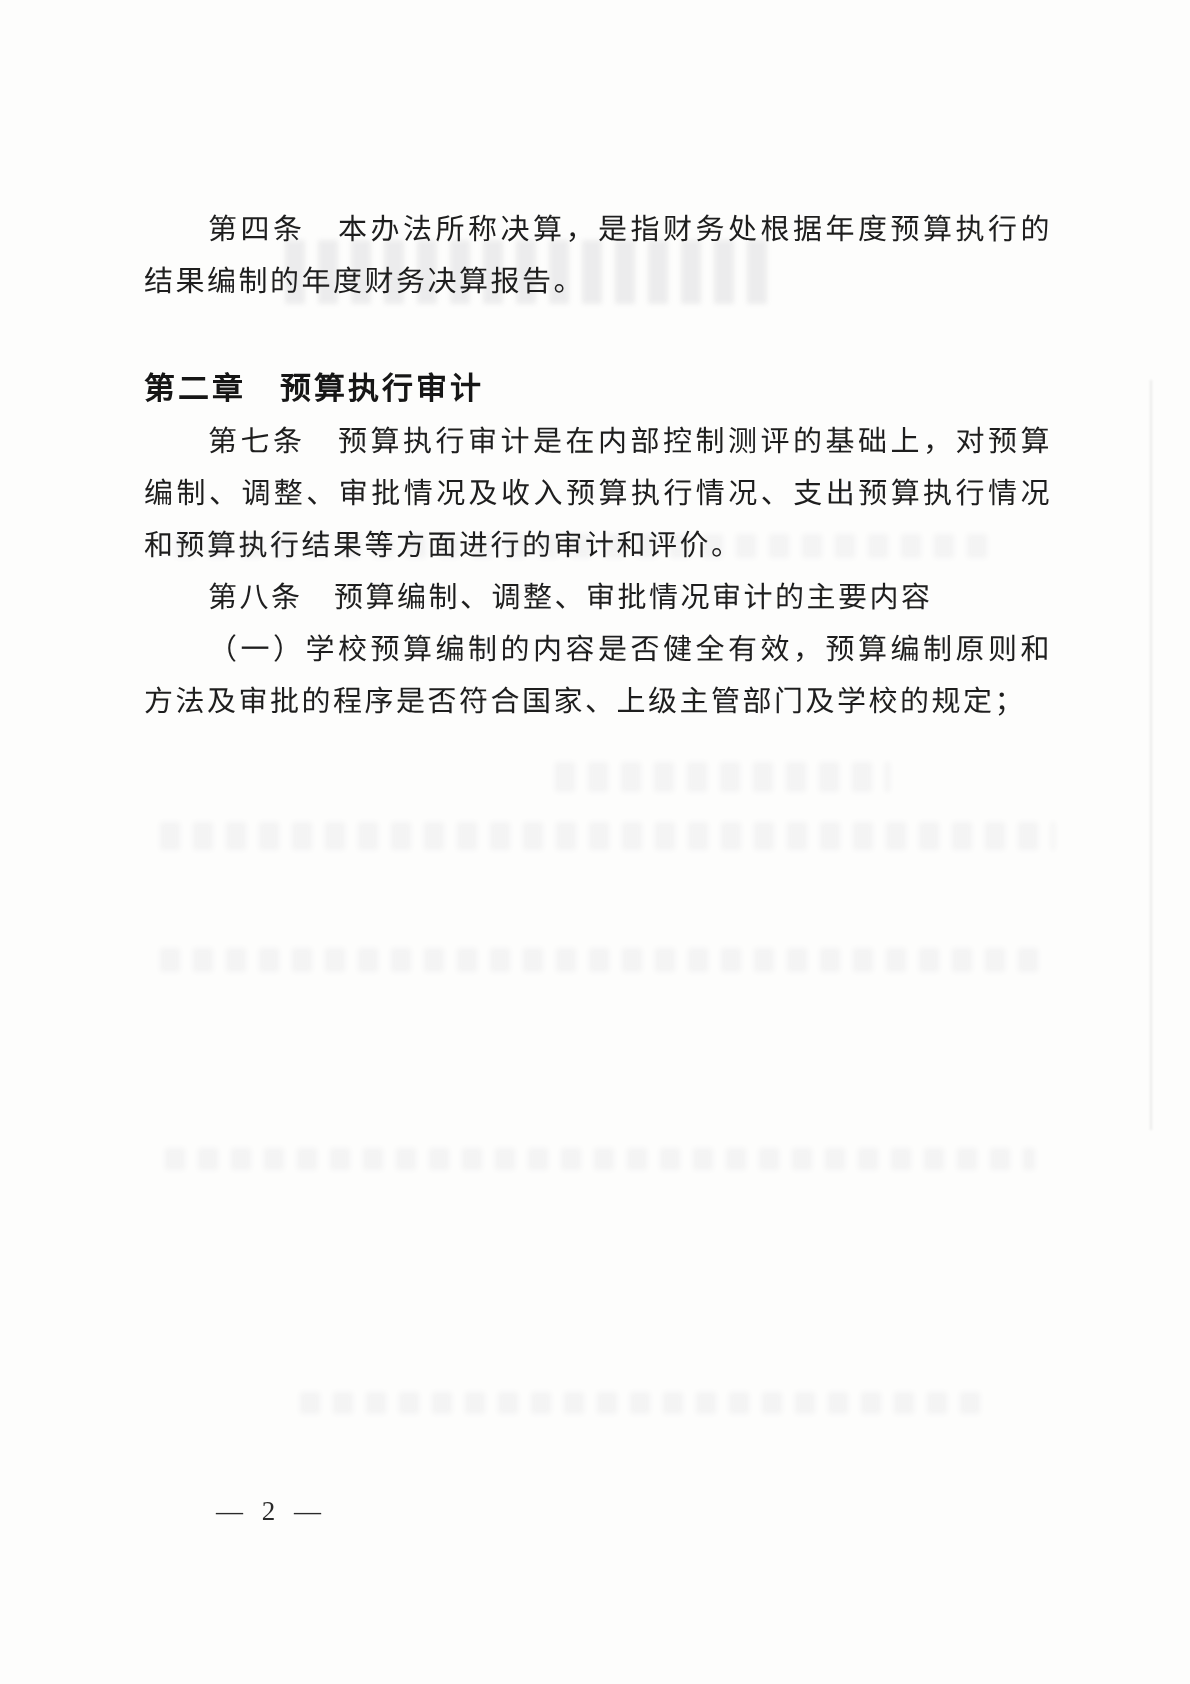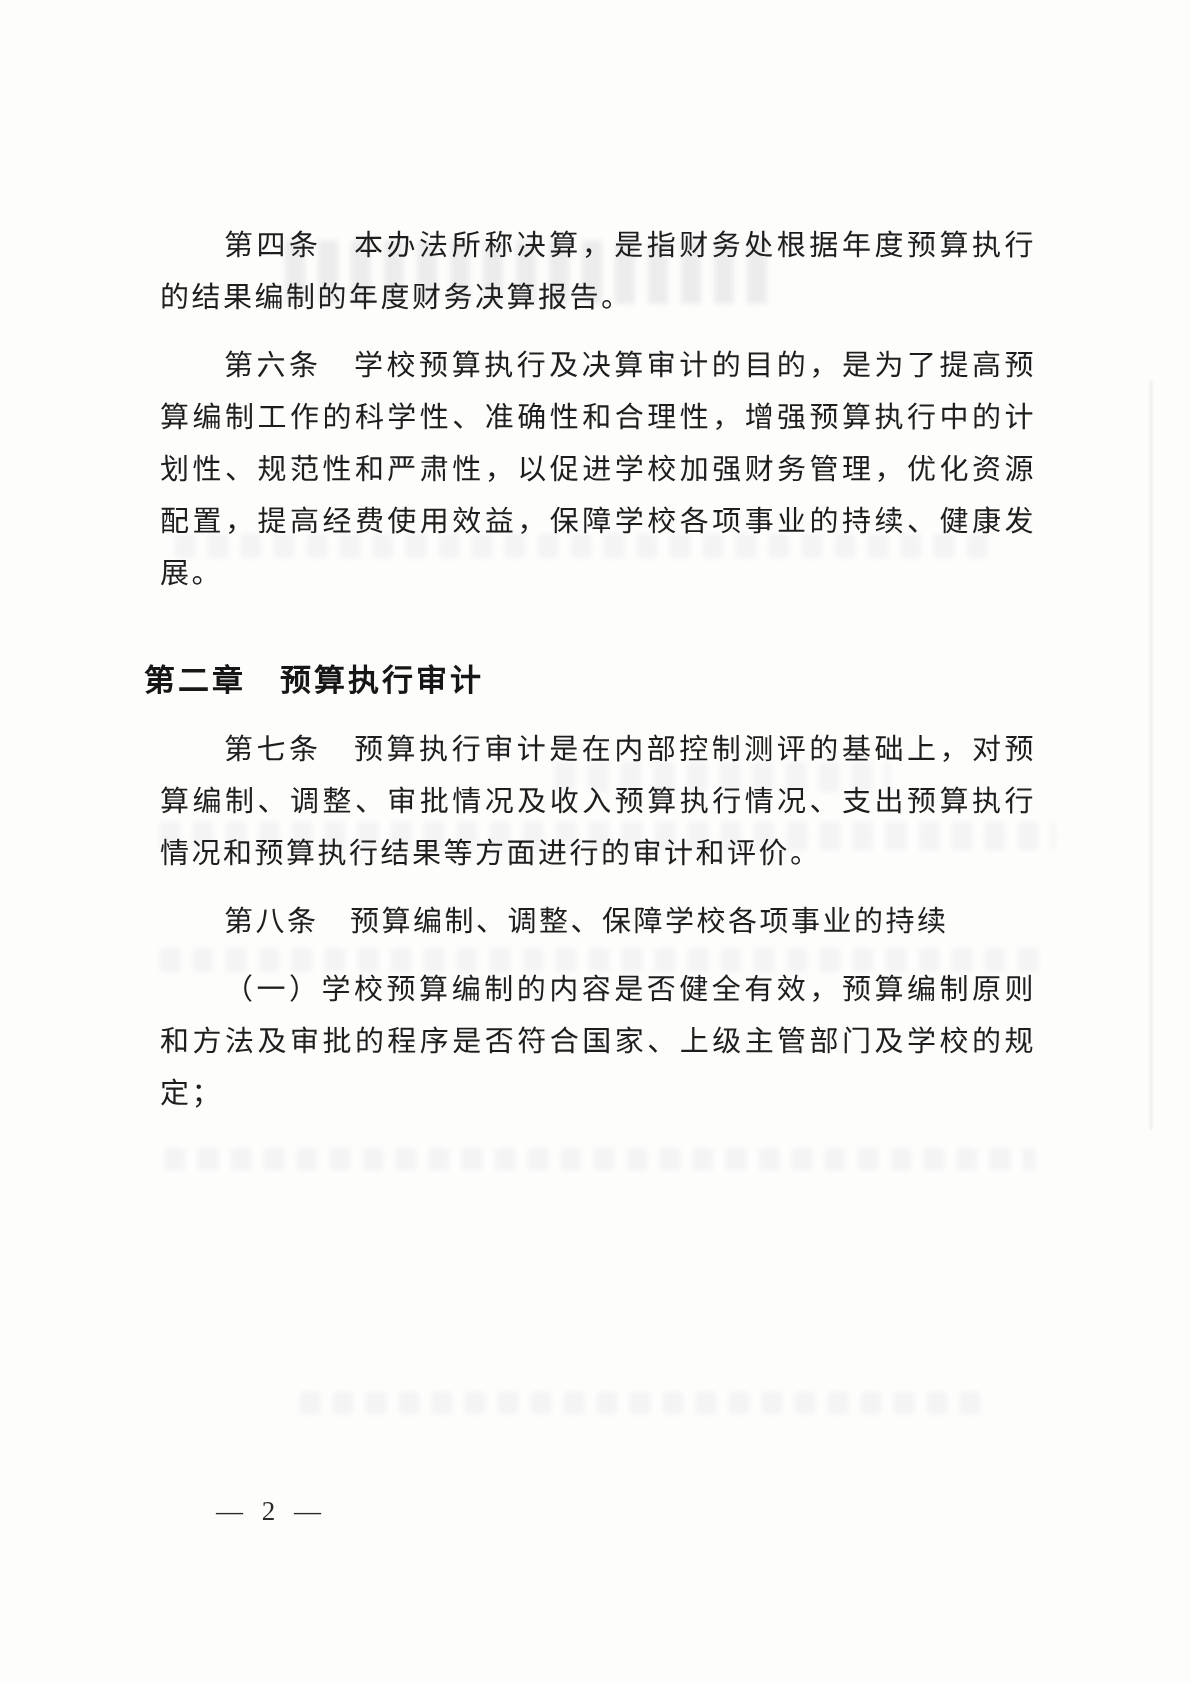--- a/index.html
+++ b/index.html
@@ -22,21 +22,21 @@
     left: 144px;
     top: 203px;
     width: 908px;
     font-size: 29px;
     line-height: 52px;
     letter-spacing: 2.5px;
     text-align: justify;
     text-justify: inter-ideograph;
   }
   .para {
-    margin: 16px;
+    margin: 0;
     text-indent: 64px;
   }
   .chapter {
     margin: 56px 0 0 0;
     height: 52px;
     line-height: 52px;
     text-indent: 0;
     font-family: "Liberation Sans", "DejaVu Sans", sans-serif;
     font-weight: 700;
     font-size: 31px;
@@ -80,24 +80,23 @@
   <div class="ghost faint" style="left:175px; top:534px; width:820px; height:24px;"></div>
   <div class="ghost faint" style="left:555px; top:762px; width:335px; height:30px;"></div>
   <div class="ghost faint" style="left:160px; top:822px; width:895px; height:28px;"></div>
   <div class="ghost faint" style="left:160px; top:948px; width:890px; height:24px;"></div>
   <div class="ghost faint" style="left:165px; top:1148px; width:870px; height:22px;"></div>
   <div class="ghost faint" style="left:300px; top:1392px; width:680px; height:22px;"></div>
   <div class="scan-streak"></div>
 
   <div class="body-text">
     <p class="para">第四条　本办法所称决算，是指财务处根据年度预算执行的结果编制的年度财务决算报告。</p>
-    <p class="para">第六条　学校预算执行及决算审计的目的，是为了提高预算编制工作的科学性、准确性和合理性，增强预算执行中的计划性、规范性和严肃性，以促进学校加强财务管理，优化资源配置，提高经费使用效益，保障学校各项事业的持续、健康发展。</p>
 
     <h2 class="chapter">第二章　预算执行审计</h2>
 
     <p class="para">第七条　预算执行审计是在内部控制测评的基础上，对预算编制、调整、审批情况及收入预算执行情况、支出预算执行情况和预算执行结果等方面进行的审计和评价。</p>
-    <p class="para">第八条　预算编制、调整、保障学校各项事业的持续</p>
+    <p class="para">第八条　预算编制、调整、审批情况审计的主要内容</p>
     <p class="para">（一）学校预算编制的内容是否健全有效，预算编制原则和方法及审批的程序是否符合国家、上级主管部门及学校的规定；</p>
   </div>
 
   <div class="footer">— 2 —</div>
 
 </div>
 
 </body></html>

